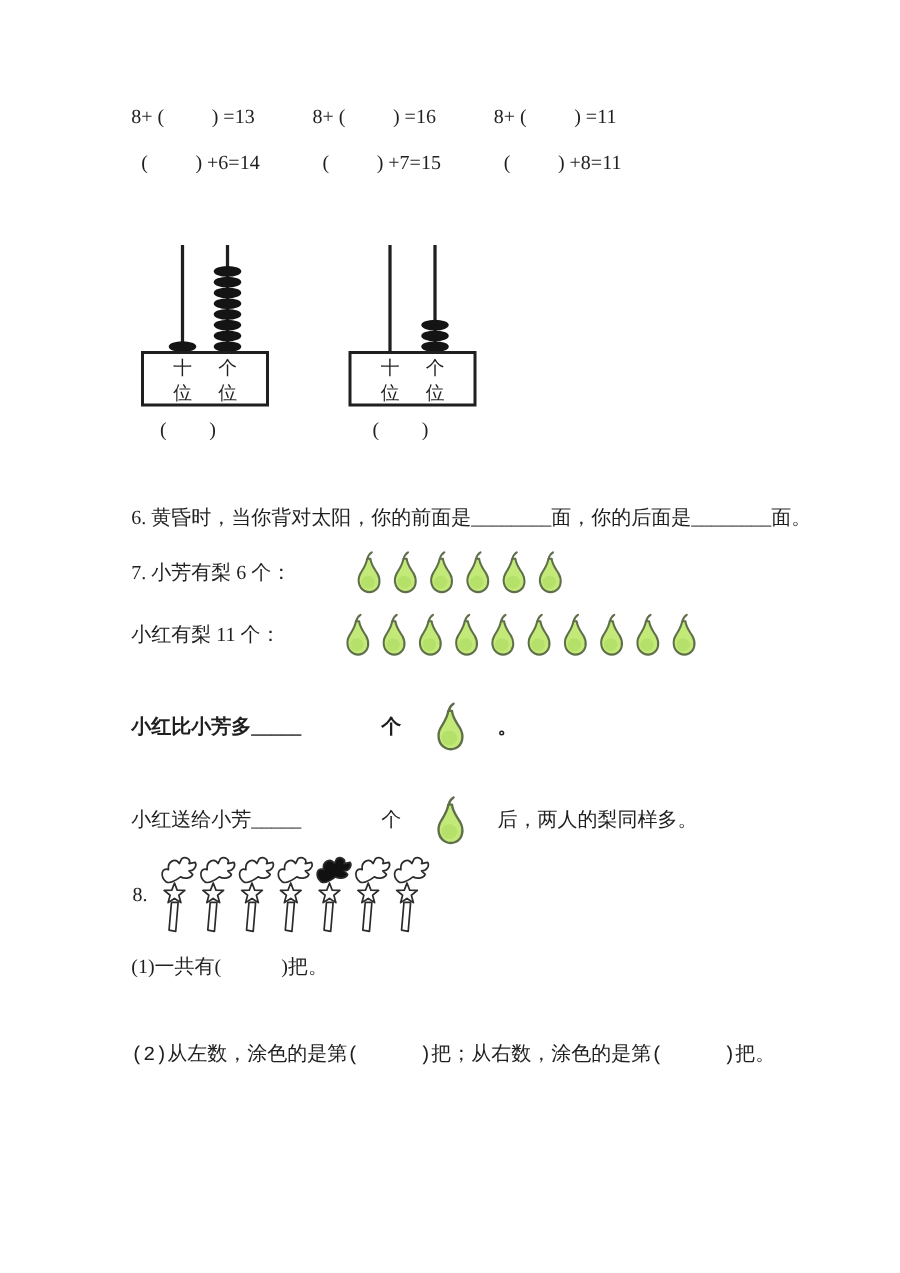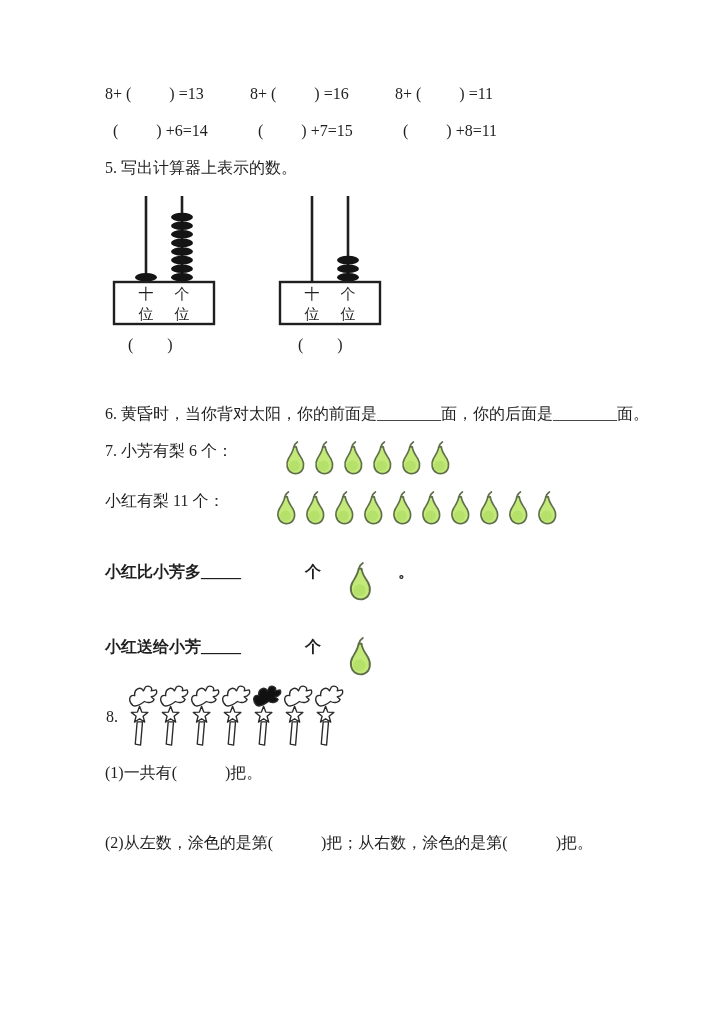--- a/index.html
+++ b/index.html
@@ -12,21 +12,21 @@
   .abs { position:absolute; white-space:nowrap; }
   .eq-row { display:flex; }
   .eq { width:145px; display:flex; align-items:baseline; }
   .gap { display:inline-block; height:1px; }
   .g24 { width:24px; } .g34 { width:34px; } .g38 { width:38px; } .g48 { width:48px; }
   .g8  { width:8px; }
   .paren { letter-spacing:0; }
   .pear-row { display:inline-flex; align-items:flex-end; }
   .pear-row svg { width:27px; height:37px; margin-right:2px; }
   .pear-lg svg { width:33px; height:42px; margin:0 2px; }
-  .inline-line { display:flex; align-items:flex-start; line-height:22px;gap:20px; }
+  .inline-line { display:flex; align-items:center; line-height:22px;gap:20px; }
   .torches { display:inline-flex; align-items:flex-end; }
   .torches svg { width:31px; height:66px; margin-right:0px; }
   .ab-t { font-size:15px; font-family:"Liberation Serif","DejaVu Serif",serif; }
 </style>
 </head>
 <body>
 
 <div class="sheet">
 
   <div class="abs eq-row" style="left:105px; top:85px;">
@@ -58,21 +58,20 @@
         <span class="gap g38"></span>
         <span>) +7=15</span>
     </span>
     <span class="eq">
       <span>(</span>
         <span class="gap g38"></span>
         <span>) +8=11</span>
     </span>
   </div>
 
-  <div class="abs" style="left:105px; top:158px;">5. 写出计算器上表示的数。</div>
 
   <div class="abs" style="left:104px; top:188px;"><svg width="120" height="142" viewBox="0 0 120 142">
         <line x1="42" y1="8" x2="42" y2="94" stroke="#1f1f1f" stroke-width="2.6"></line>
         <ellipse cx="42" cy="89.3" rx="11" ry="4.3" fill="#141414"></ellipse>
         <line x1="78" y1="8" x2="78" y2="94" stroke="#1f1f1f" stroke-width="2.6"></line>
         <ellipse cx="78" cy="89.3" rx="11" ry="4.3" fill="#141414"></ellipse>
         <ellipse cx="78" cy="80.7" rx="11" ry="4.3" fill="#141414"></ellipse>
         <ellipse cx="78" cy="72.1" rx="11" ry="4.3" fill="#141414"></ellipse>
         <ellipse cx="78" cy="63.5" rx="11" ry="4.3" fill="#141414"></ellipse>
         <ellipse cx="78" cy="54.9" rx="11" ry="4.3" fill="#141414"></ellipse>
@@ -204,31 +203,32 @@
     <span class="pear-row pear-lg">
         <svg viewBox="0 0 28 38">
     <path d="M13.5 7 Q14.2 3.5 17 1.8" fill="none" stroke="#5f6f4a" stroke-width="1.8" stroke-linecap="round"></path>
     <path d="M13.2 7 C12.6 12 9.8 15.5 7.8 19 C4.6 24.6 6.2 31.4 11.2 33.8 C13.2 34.8 16.4 34.9 18.4 34 C23.8 31.6 24.8 24.8 21.6 19.2 C19.4 15.6 16.3 12 15.9 7 Z" fill="#c3ea79" stroke="#5f6f4a" stroke-width="1.7" stroke-linejoin="round"></path>
     <ellipse cx="14" cy="26.5" rx="5.6" ry="5.4" fill="#a9d95f" opacity="0.55"></ellipse>
   </svg>
       </span>
     <span>。</span>
   </div>
 
-  <div class="abs inline-line" style="left:105px; top:636px;font-weight:bold;">
+  <div class="abs inline-line" style="left:105px; top:636px;">
     <span>小红送给小芳_____</span>
     <span class="gap g24"></span>
     <span>个</span>
     <span class="pear-row pear-lg">
         <svg viewBox="0 0 28 38">
     <path d="M13.5 7 Q14.2 3.5 17 1.8" fill="none" stroke="#5f6f4a" stroke-width="1.8" stroke-linecap="round"></path>
     <path d="M13.2 7 C12.6 12 9.8 15.5 7.8 19 C4.6 24.6 6.2 31.4 11.2 33.8 C13.2 34.8 16.4 34.9 18.4 34 C23.8 31.6 24.8 24.8 21.6 19.2 C19.4 15.6 16.3 12 15.9 7 Z" fill="#c3ea79" stroke="#5f6f4a" stroke-width="1.7" stroke-linejoin="round"></path>
     <ellipse cx="14" cy="26.5" rx="5.6" ry="5.4" fill="#a9d95f" opacity="0.55"></ellipse>
   </svg>
       </span>
+    <span>后，两人的梨同样多。</span>
   </div>
 
   <div class="abs" style="left:106px; top:708px;">8.</div>
   <div class="abs torches" style="left:127px; top:684px;">
       <svg viewBox="0 0 32 66">
     <polygon points="10.5,38 16,38 14,62 8.5,61" fill="#ffffff" stroke="#2b2b2b" stroke-width="1.4" stroke-linejoin="round"></polygon>
     <path d="M6 21 C1 17 2 9 8 11 C7 4 14 1 17 6 L19 2 C22 0 27 2 25 6 L30 5 C32 8 29 12 25 12 L28 15 C27 18 22 19 18 17 C14 20 9 23 6 21 Z" fill="#ffffff" stroke="#2b2b2b" stroke-width="1.4" stroke-linejoin="round"></path>
     <path d="M13 22 L15.23 27.93 L21.56 28.2 L16.61 32.17 L18.29 38.3 L13 34.8 L7.71 38.3 L9.39 32.17 L4.44 28.2 L10.77 27.93 Z" fill="#ffffff" stroke="#2b2b2b" stroke-width="1.4" stroke-linejoin="round"></path>
   </svg>
       <svg viewBox="0 0 32 66">
@@ -260,17 +260,17 @@
     <polygon points="10.5,38 16,38 14,62 8.5,61" fill="#ffffff" stroke="#2b2b2b" stroke-width="1.4" stroke-linejoin="round"></polygon>
     <path d="M6 21 C1 17 2 9 8 11 C7 4 14 1 17 6 L19 2 C22 0 27 2 25 6 L30 5 C32 8 29 12 25 12 L28 15 C27 18 22 19 18 17 C14 20 9 23 6 21 Z" fill="#ffffff" stroke="#2b2b2b" stroke-width="1.4" stroke-linejoin="round"></path>
     <path d="M13 22 L15.23 27.93 L21.56 28.2 L16.61 32.17 L18.29 38.3 L13 34.8 L7.71 38.3 L9.39 32.17 L4.44 28.2 L10.77 27.93 Z" fill="#ffffff" stroke="#2b2b2b" stroke-width="1.4" stroke-linejoin="round"></path>
   </svg>
     </div>
 
   <div class="abs" style="left:105px; top:763px;text-align:right;">
     <span>(1)一共有(</span><span class="gap g48"></span><span>)把。</span>
   </div>
 
-  <div class="abs" style="left:105px; top:833px;">
+  <div class="abs" style="left:105px; top:833px;font-family:Liberation Mono, monospace;">
     <span>(2)从左数，涂色的是第(</span><span class="gap g48"></span><span>)把；从右数，涂色的是第(</span><span class="gap g48"></span><span>)把。</span>
   </div>
 
 </div>
 
 </body></html>

